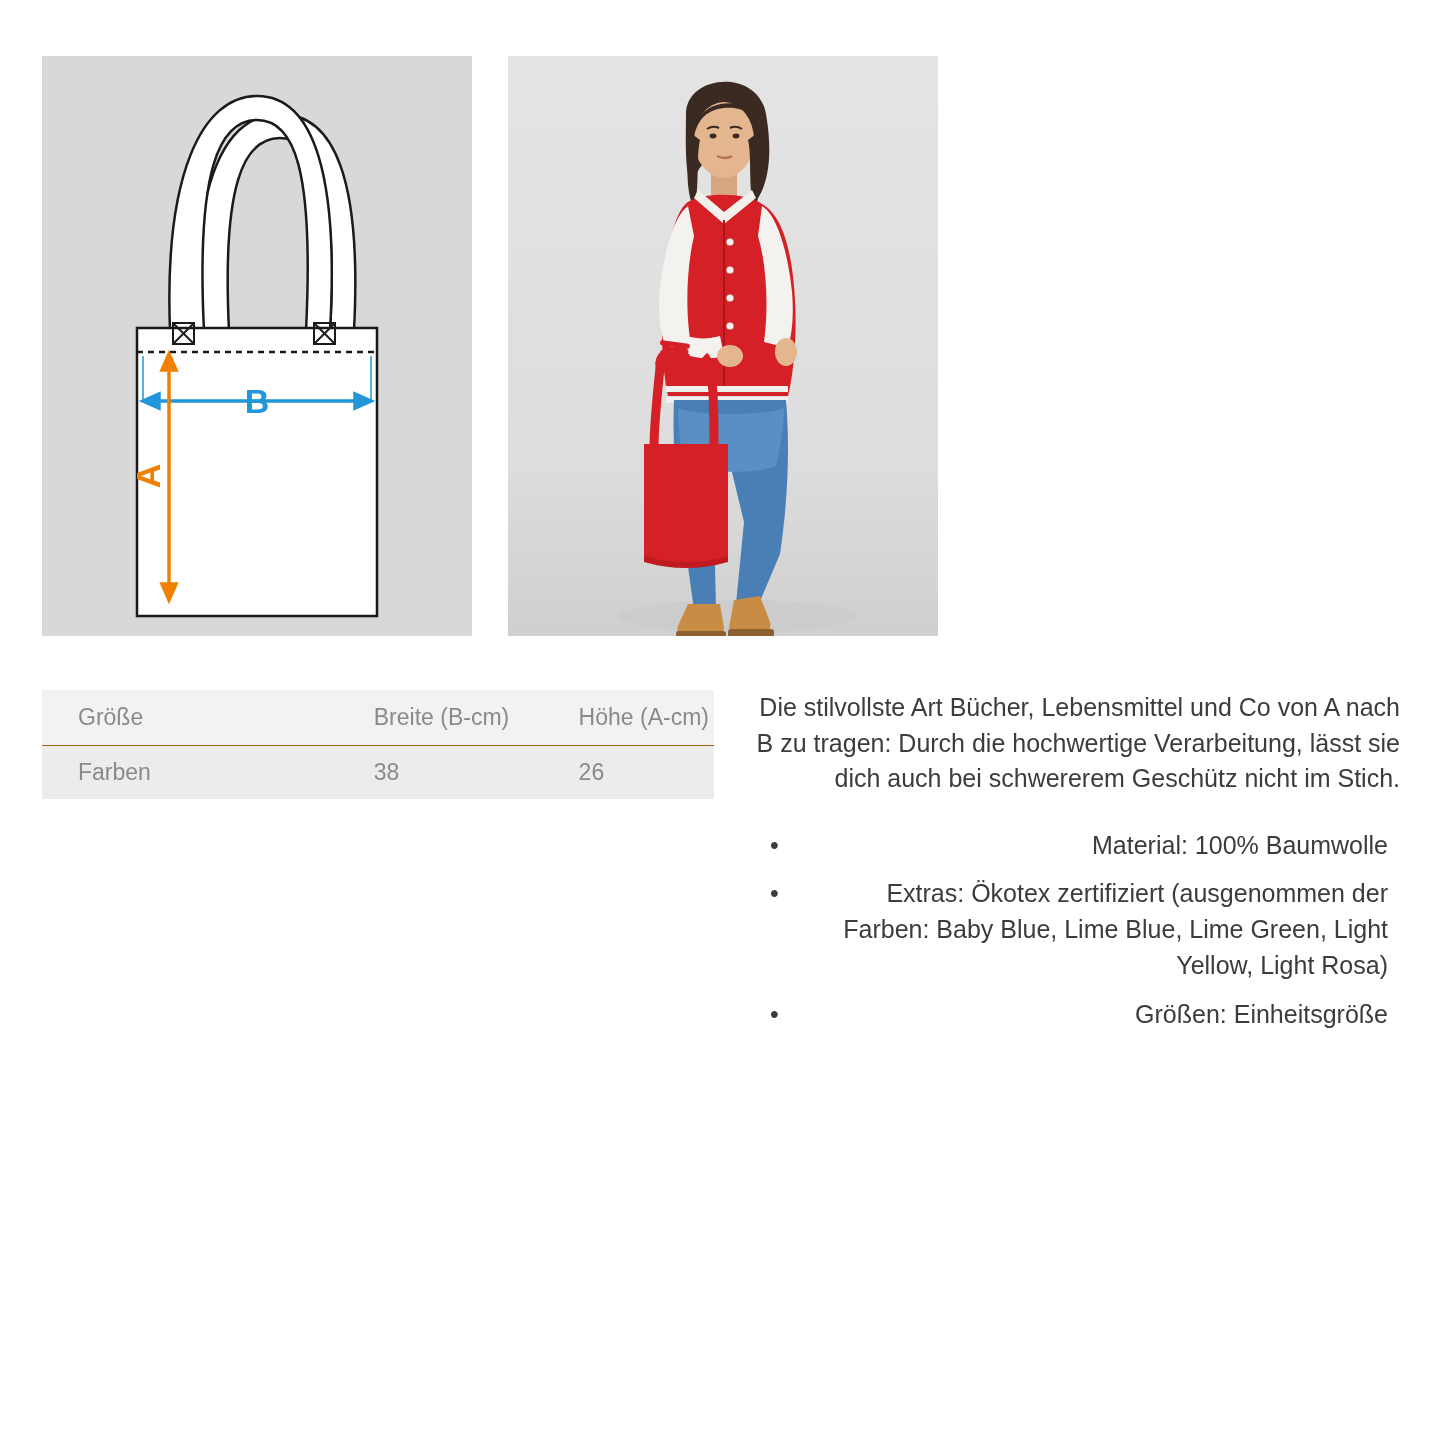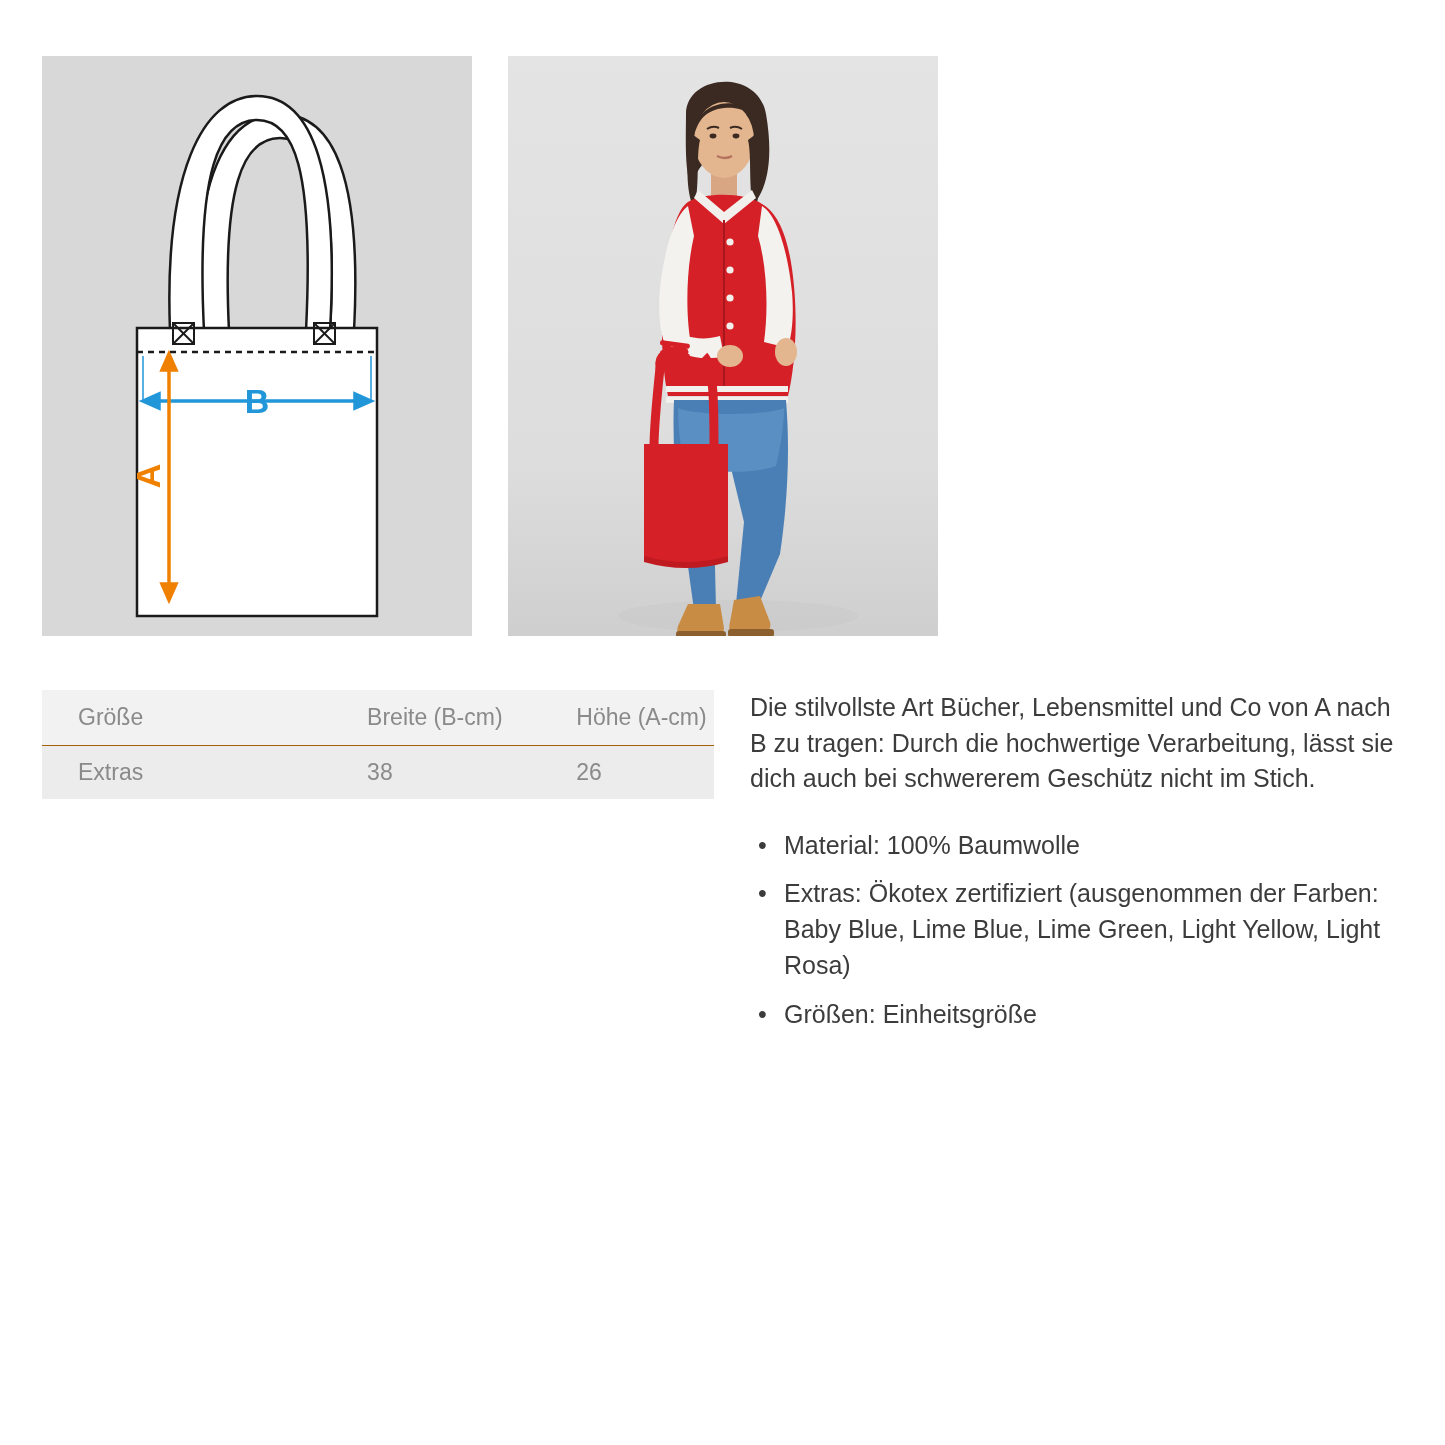--- a/index.html
+++ b/index.html
@@ -83,27 +83,28 @@
 
   
   .desc {
     position: absolute;
     left: 750px;
     top: 690px;
     width: 650px;
     font-size: 25px;
     line-height: 1.42;
     color: #3c3c3c;
+    text-align: right;
   }
   .desc p {
     margin: 0 0 30px 0;
   }
   .feature-list {
     list-style: none;
-    margin: 0;
+    margin: 12px;
     padding: 0;
   }
   .feature-list li {
     position: relative;
     padding-left: 34px;
     margin-bottom: 12px;
     line-height: 1.45;
   }
   .feature-list li::before {
     content: "\2022";
@@ -237,21 +238,21 @@
 <table class="spec-table">
   <thead>
     <tr>
       <th>Größe</th>
       <th>Breite (B-cm)</th>
       <th>Höhe (A-cm)</th>
     </tr>
   </thead>
   <tbody>
     <tr>
-      <td>Extras</td>
+      <td>Farben</td>
       <td>38</td>
       <td>26</td>
     </tr>
   </tbody>
 </table>
 
 <div class="desc">
   <p>Die stilvollste Art Bücher, Lebensmittel und Co von A nach B zu tragen: Durch die hochwertige Verarbeitung, lässt sie dich auch bei schwererem Geschütz nicht im Stich.</p>
   <ul class="feature-list">
     <li>Material: 100% Baumwolle</li>

